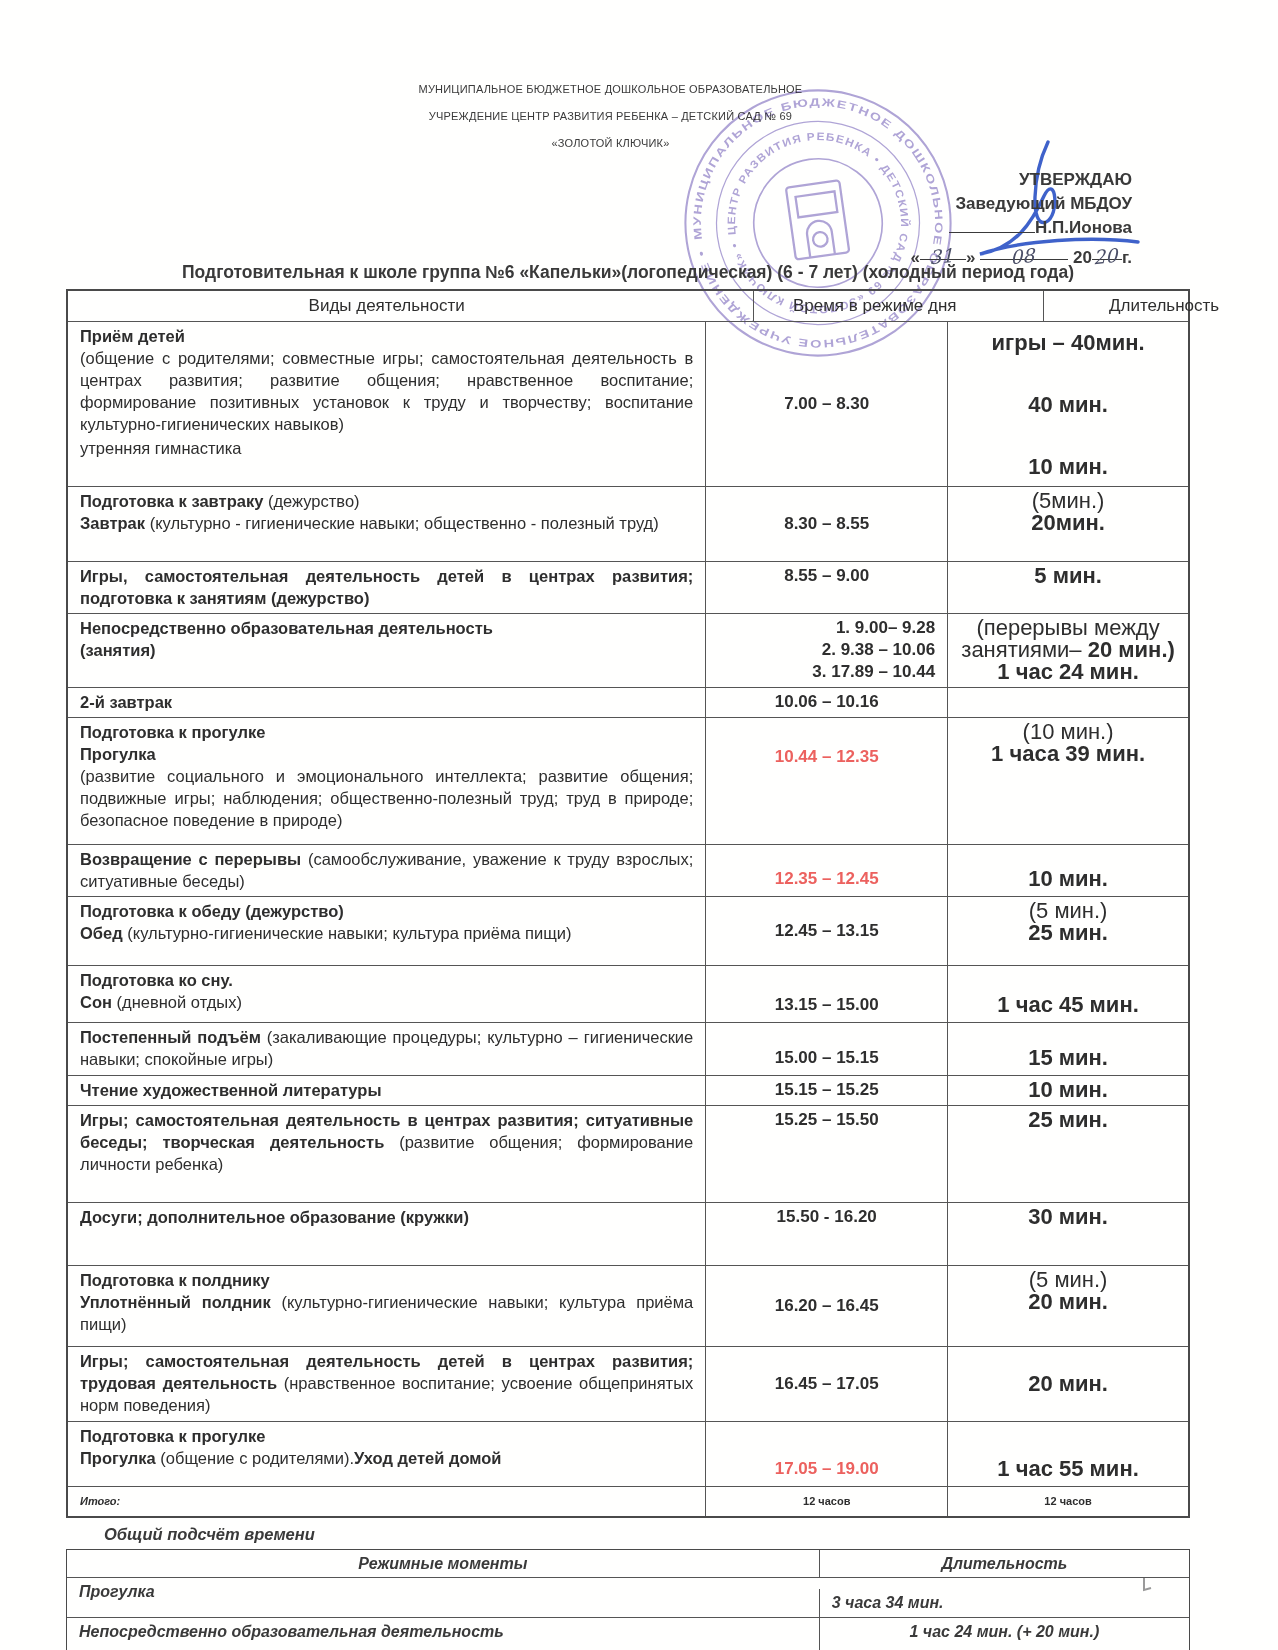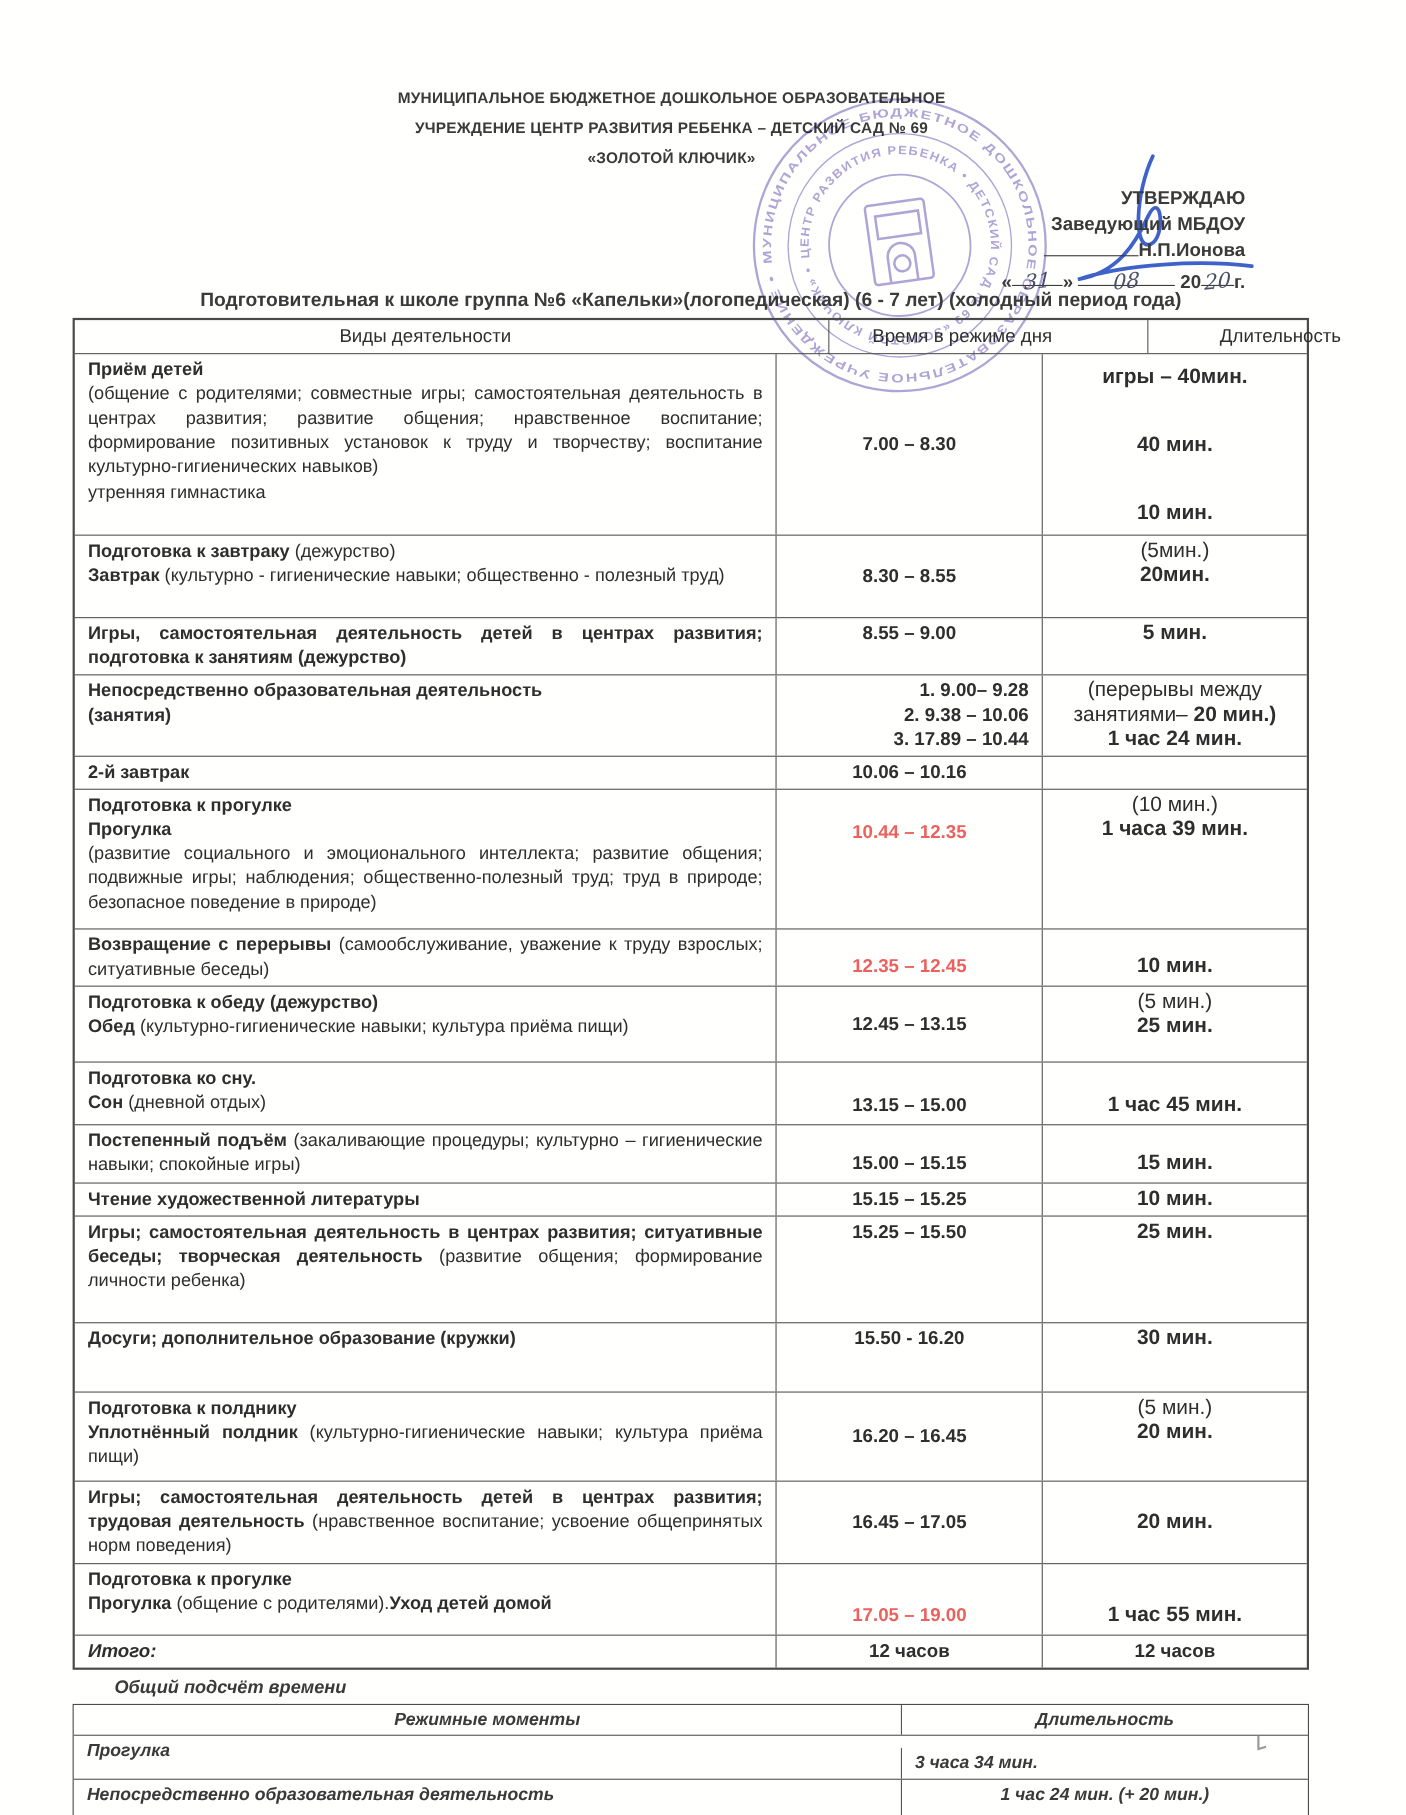--- a/index.html
+++ b/index.html
@@ -2,21 +2,21 @@
 <html><head>
 <meta charset="utf-8">
 <style>
   html,body{margin:0;padding:0;}
   body{width:1278px;height:1650px;overflow:hidden;background:#ffffff;
        font-family:"Liberation Sans","DejaVu Sans",sans-serif;color:#2e2e2e;}
   .doc{position:relative;width:1278px;height:1650px;background:#fffffe;overflow:hidden;}
 
   
   .org-block{position:absolute;top:76px;left:128px;width:965px;text-align:center;
-             font-weight:bold;font-size:14px;line-height:27px;color:#3a3a3a;letter-spacing:.2px;}
+             font-weight:normal;font-size:11px;line-height:27px;color:#3a3a3a;letter-spacing:.2px;}
   .approval{position:absolute;top:168px;right:146px;width:300px;text-align:right;
             font-weight:bold;font-size:17px;line-height:24px;color:#3a3a3a;}
   .approval .row{white-space:nowrap;}
   .blank{display:inline-block;border-bottom:1.6px solid #3a3a3a;height:15px;vertical-align:baseline;}
   .hw{font-family:"DejaVu Serif",serif;font-style:italic;color:#4a4e66;font-weight:normal;
       display:inline-block;transform:rotate(-6deg) skewX(-8deg);font-size:19px;}
   .date-line{margin-top:4px;}
 
   
   .stamp{position:absolute;left:668px;top:78px;width:300px;height:290px;opacity:.62;
@@ -30,32 +30,32 @@
   .content{position:absolute;left:66px;top:262px;width:1124px;}
   .sched-title{font-weight:bold;font-size:17.5px;text-align:center;color:#3a3a3a;margin-bottom:6px;white-space:nowrap;}
   .t1{border:2px solid #4a4a4a;font-size:16.5px;line-height:22px;}
   .t1 .r{display:grid;grid-template-columns:56.9% 21.6% 21.5%;border-top:1.7px solid #555;}
   .t1 .r:first-child{border-top:none;gap:48px;}
   .c{padding:3px 12px 4px 12px;display:flex;flex-direction:column;}
   .c + .c{border-left:1.7px solid #555;}
   .a{text-align:justify;}
   .b{font-weight:bold;}
   .t{font-weight:bold;text-align:center;font-size:17px;}
-  .d{text-align:center;font-size:19px;}
+  .d{text-align:center;font-size:22px;}
   .db{font-weight:bold;}
   .dn{font-weight:normal;}
   .v-center{justify-content:center;}
   .v-bottom{justify-content:flex-end;padding-bottom:6px;}
   .v-top{justify-content:flex-start;}
   .sb{justify-content:space-between;padding-top:10px;padding-bottom:8px;}
   .hrow{min-height:30px;}
   .hrow .c{font-weight:normal;text-align:center;justify-content:center;font-size:17px;padding:2px 6px;}
   [data-red="true"]{color:#ec615e;}
   .t-left{align-items:flex-end;text-align:left;padding-left:20px;}
-  .total .c{font-size:17px;}
+  .total .c{font-size:11px;}
   .ital{font-style:italic;}
 
   .caption{font-style:italic;font-weight:bold;font-size:16.5px;margin:7px 0 5px 38px;color:#3a3a3a;}
   .t2{border:1.8px solid #4a4a4a;font-size:16px;line-height:21px;font-style:italic;font-weight:bold;color:#3a3a3a;}
   .t2 .r{display:grid;grid-template-columns:67% 33%;border-top:1.6px solid #555;}
   .t2 .r:first-child{border-top:none;}
   .t2 .c{padding:3px 12px;}
   .t2 .hd{ text-align:center;justify-content:center;}
   .t2 .val{text-align:left;justify-content:flex-end;padding-bottom:4px;margin-top:11px;}
   .mark{position:absolute;left:1138px;top:1576px;pointer-events:none;}

